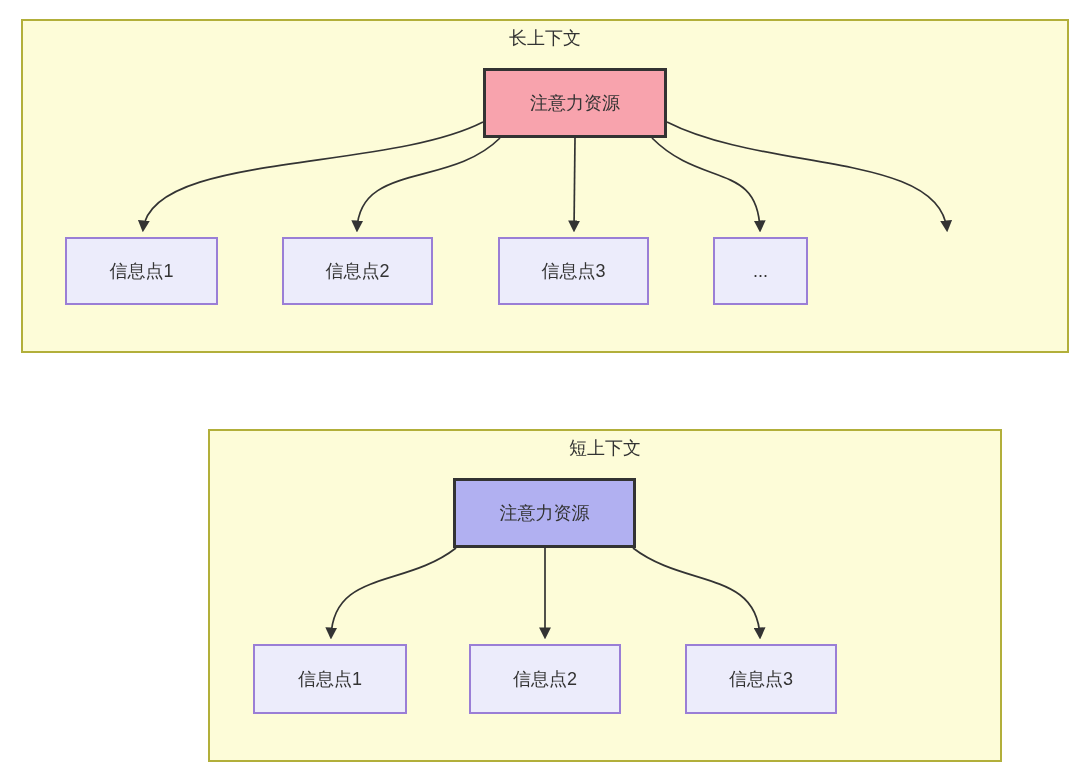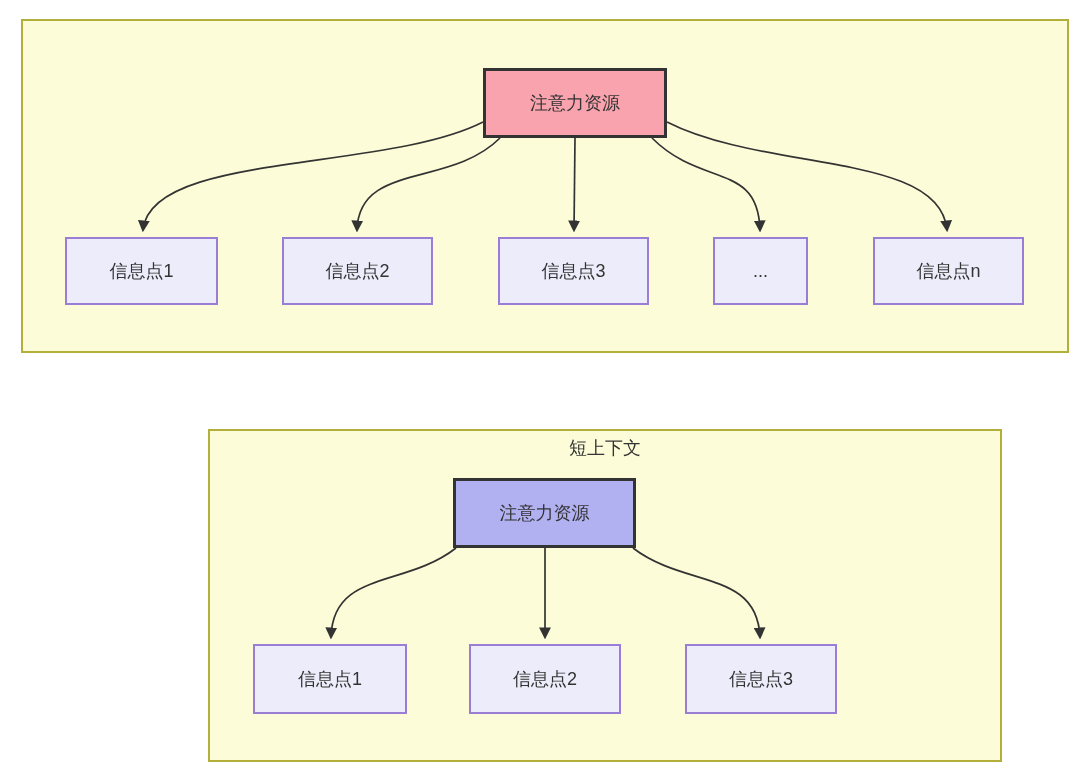--- a/index.html
+++ b/index.html
@@ -70,26 +70,26 @@
     stroke-width: 1.7px;
   }
   .arrowhead { fill: var(--arrow, #333333); }
 </style>
 </head>
 <body>
 
 <div class="canvas">
 
   <section class="container container-long">
+    <div class="ctitle">长上下文</div>
     <div class="root-node root-long" style="background-color: rgb(248, 163, 173);">注意力资源</div>
     <div class="node n-l1">信息点1</div>
     <div class="node n-l2">信息点2</div>
     <div class="node n-l3">信息点3</div>
     <div class="node n-l4">...</div>
-    <div class="node n-l5">信息点n</div>
   </section>
 
   <section class="container container-short">
     <div class="ctitle">短上下文</div>
     <div class="root-node root-short" style="background-color: rgb(177, 176, 241);">注意力资源</div>
     <div class="node n-s1">信息点1</div>
     <div class="node n-s2">信息点2</div>
     <div class="node n-s3">信息点3</div>
   </section>
 

